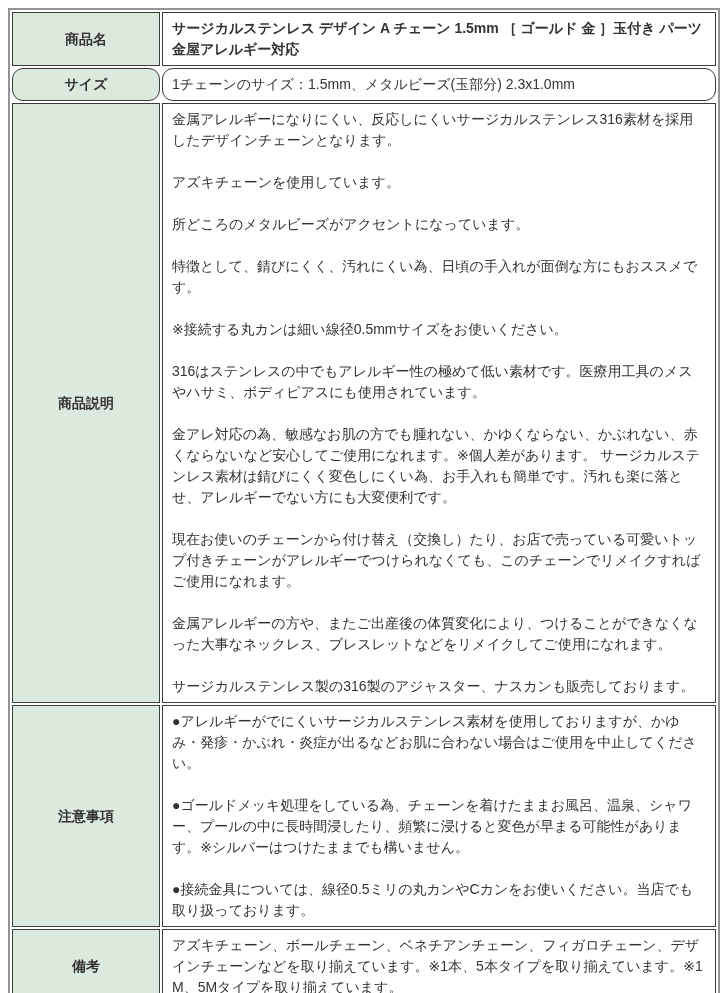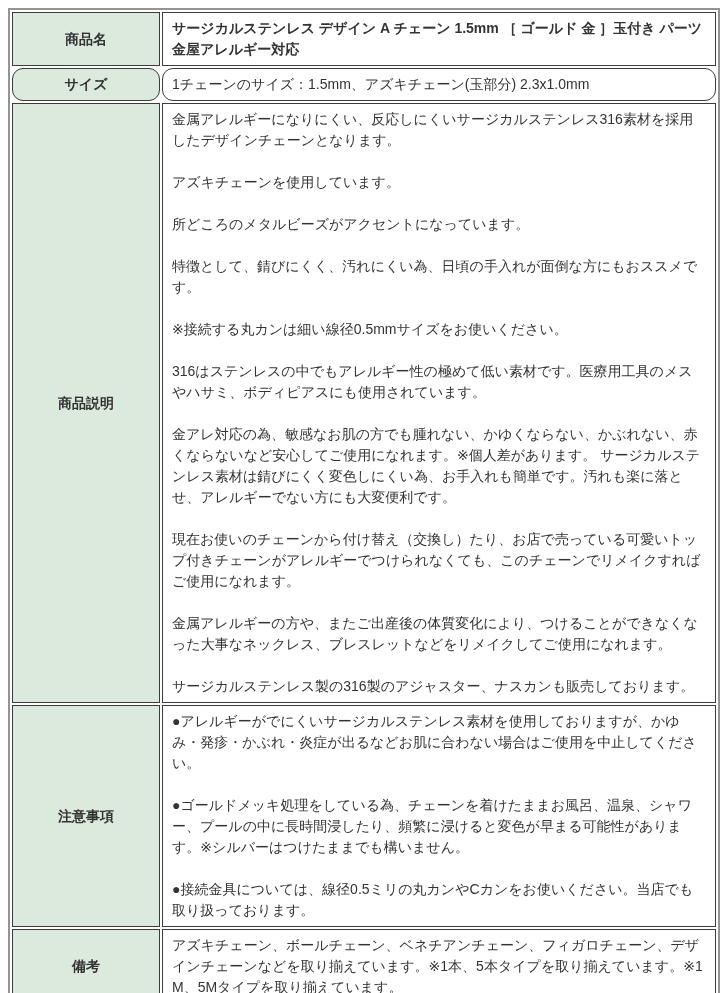--- a/index.html
+++ b/index.html
@@ -53,21 +53,21 @@
 <body>
 
 <table class="spec">
   <tbody>
     <tr class="r-product-name">
       <td class="head">商品名</td>
       <td class="val">サージカルステンレス デザイン A チェーン 1.5mm ［ ゴールド 金 ］玉付き パーツ 金屋アレルギー対応</td>
     </tr>
     <tr class="r-size">
       <td class="head">サイズ</td>
-      <td class="val">1チェーンのサイズ：1.5mm、アズキチェーン(玉部分) 2.3x1.0mm</td>
+      <td class="val">1チェーンのサイズ：1.5mm、メタルビーズ(玉部分) 2.3x1.0mm</td>
     </tr>
     <tr class="r-description">
       <td class="head">商品説明</td>
       <td class="val">金属アレルギーになりにくい、反応しにくいサージカルステンレス316素材を採用したデザインチェーンとなります。
 
 アズキチェーンを使用しています。
 
 所どころのメタルビーズがアクセントになっています。
 
 特徴として、錆びにくく、汚れにくい為、日頃の手入れが面倒な方にもおススメです。

